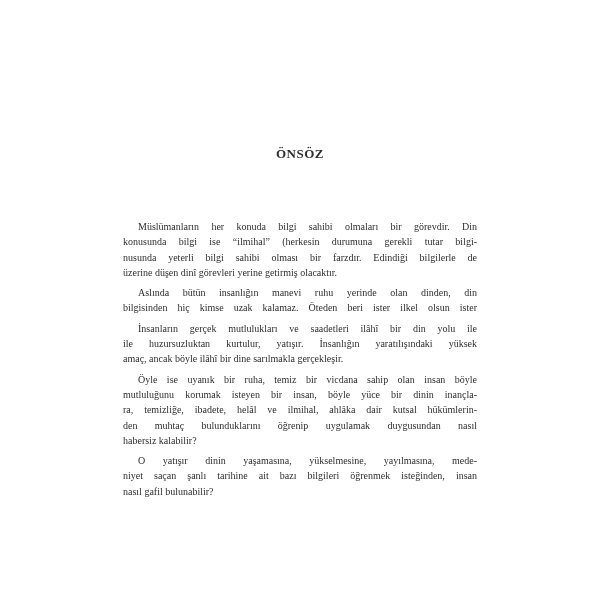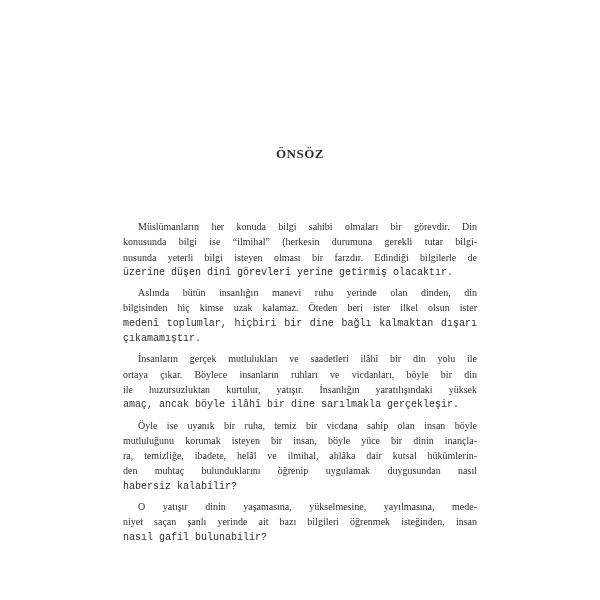--- a/index.html
+++ b/index.html
@@ -41,52 +41,49 @@
   .line {
     line-height: 15.3px;
     text-align: justify;
     text-align-last: justify;
   }
   .line.first {
     text-indent: 15px;
   }
   .line.last {
     text-align-last: left;
-    font-family: Liberation Mono, monospace;
   }
 </style>
 </head>
 <body>
 
 <div class="page" style="--text-color: #2e2e2e; --bg-color: #ffffff;">
   <h1 class="chapter-title">ÖNSÖZ</h1>
   <div class="body-text">
       <div class="paragraph">
         <div class="line first">Müslümanların her konuda bilgi sahibi olmaları bir görevdir. Din</div>
         <div class="line">konusunda bilgi ise “ilmihal” (herkesin durumuna gerekli tutar bilgi-</div>
-        <div class="line">nusunda yeterli bilgi isteyen olması bir farzdır. Edindiği bilgilerle de</div>
+        <div class="line">nusunda yeterli bilgi sahibi olması bir farzdır. Edindiği bilgilerle de</div>
         <div class="line last">üzerine düşen dinî görevleri yerine getirmiş olacaktır.</div>
       </div>
       <div class="paragraph">
         <div class="line first">Aslında bütün insanlığın manevi ruhu yerinde olan dinden, din</div>
         <div class="line">bilgisinden hiç kimse uzak kalamaz. Öteden beri ister ilkel olsun ister</div>
-        <div class="line last">medenî toplumlar, hiçbiri bir dine bağlı kalmaktan dışarı çıkamamıştır.</div>
       </div>
       <div class="paragraph">
         <div class="line first">İnsanların gerçek mutlulukları ve saadetleri ilâhî bir din yolu ile</div>
-        <div class="line">ortaya çıkar. Böylece insanların ruhları ve vicdanları, böyle bir din</div>
         <div class="line">ile huzursuzluktan kurtulur, yatışır. İnsanlığın yaratılışındaki yüksek</div>
         <div class="line last">amaç, ancak böyle ilâhî bir dine sarılmakla gerçekleşir.</div>
       </div>
       <div class="paragraph">
         <div class="line first">Öyle ise uyanık bir ruha, temiz bir vicdana sahip olan insan böyle</div>
         <div class="line">mutluluğunu korumak isteyen bir insan, böyle yüce bir dinin inançla-</div>
         <div class="line">ra, temizliğe, ibadete, helâl ve ilmihal, ahlâka dair kutsal hükümlerin-</div>
         <div class="line">den muhtaç bulunduklarını öğrenip uygulamak duygusundan nasıl</div>
         <div class="line last">habersiz kalabilir?</div>
       </div>
       <div class="paragraph">
         <div class="line first">O yatışır dinin yaşamasına, yükselmesine, yayılmasına, mede-</div>
-        <div class="line">niyet saçan şanlı yerinde ait bazı bilgileri öğrenmek isteğinden, insan</div>
+        <div class="line">niyet saçan şanlı tarihine ait bazı bilgileri öğrenmek isteğinden, insan</div>
         <div class="line last">nasıl gafil bulunabilir?</div>
       </div>
     </div>
 </div>
 
 </body></html>

